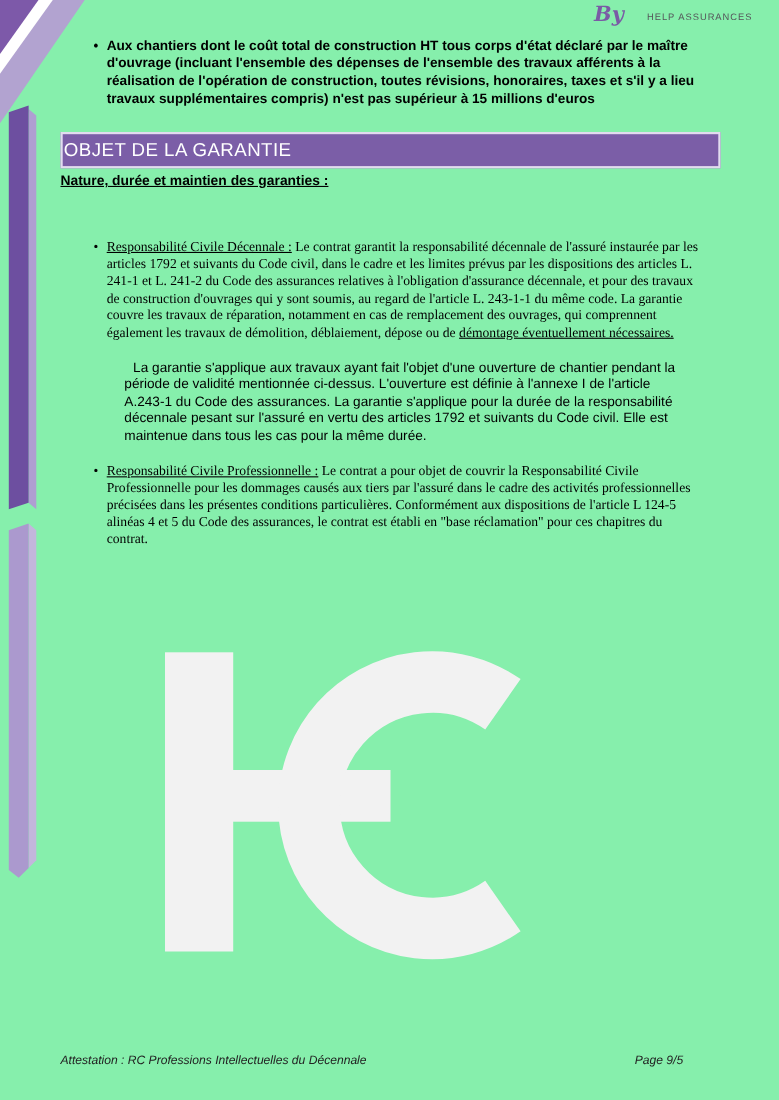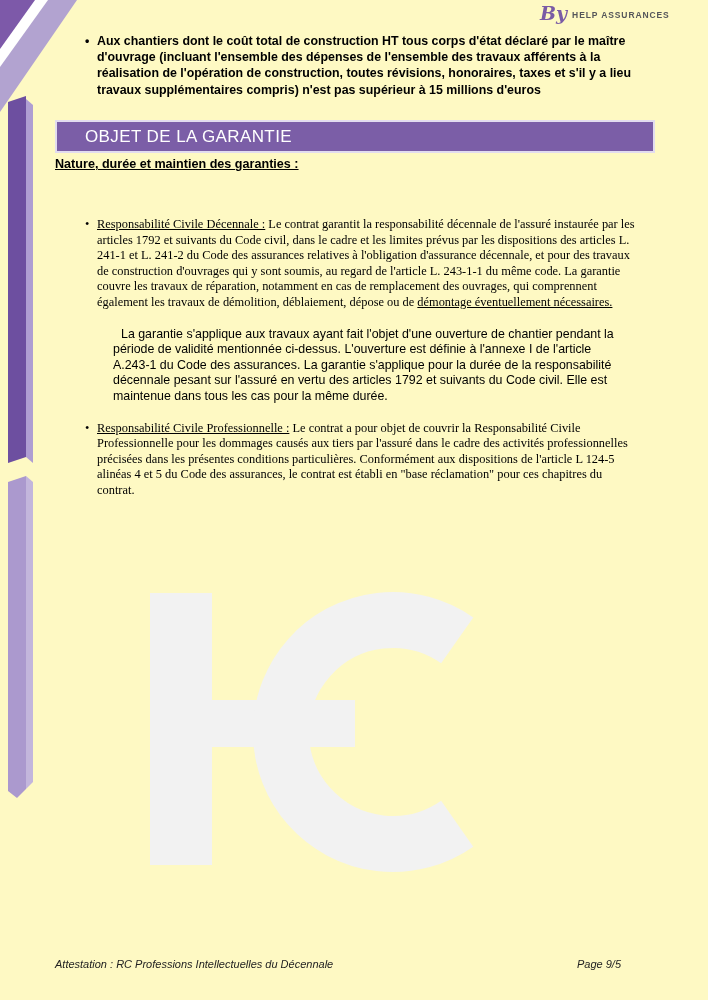--- a/index.html
+++ b/index.html
@@ -1,38 +1,38 @@
 <!DOCTYPE html>
 <html><head>
 <meta charset="utf-8">
 <style>
   html,body { margin:0; padding:0; background:#fff; }
   .page {
-    position:relative; width:708px; height:1000px; background:#fef9c3;
+    position:relative; width:708px; height:1000px; background:#86efac;
     font-family:"Liberation Sans", sans-serif; overflow:hidden; color:#000;
   }
   svg { display:block; }
   .decor { position:absolute; pointer-events:none; }
   .corner-decor { left:0; top:0; }
   .ribbons { left:0; top:0; }
   .watermark { left:148px; top:588px; }
 
   .logo { position:absolute; left:540px; top:2px; display:flex; align-items:center; gap:5px; }
   .logo .by { font-family:"DejaVu Serif", serif; font-style:italic; font-weight:bold;
               font-size:19px; color:#7a5ba5; line-height:22px; }
-  .logo .brand { font-size:8.5px; font-weight:bold; letter-spacing:0.9px; color:#55565a; padding-top:4px; }
+  .logo .brand { font-size:8.5px; font-weight:normal; letter-spacing:0.9px; color:#55565a; padding-top:4px;margin-left:16px; }
 
   .intro-list { position:absolute; left:85px; top:33px; width:562px; margin:0; padding:0;
                 list-style:none; font-weight:bold; font-size:12.4px; line-height:16.2px; }
   .intro-list li { position:relative; padding-left:12px; }
   .intro-list li::before { content:"\2022"; position:absolute; left:0; top:0; }
 
   .banner { position:absolute; left:55px; top:120px; width:600px; height:33px; box-sizing:border-box;
             background:#7b5ea7; border:2px solid #e2dcef; display:flex; align-items:center;
-            padding-left:28px; }
+            padding-left:1px; }
   .banner .banner-title { color:#ffffff; font-size:17px; letter-spacing:0.4px; }
 
   .subheading { position:absolute; left:55px; top:157px; font-size:12.6px; font-weight:bold;
                 text-decoration:underline; }
 
   .main-list { position:absolute; left:85px; top:217px; width:556px; margin:0; padding:0;
                list-style:none; font-size:12.4px; line-height:15.6px; }
   .main-list li.bulleted { position:relative; padding-left:12px;font-family:Liberation Serif, serif; }
   .main-list li.bulleted::before { content:"\2022"; position:absolute; left:0; top:0; }
   .main-list li.plain { padding-left:12px; margin-top:12px; }

